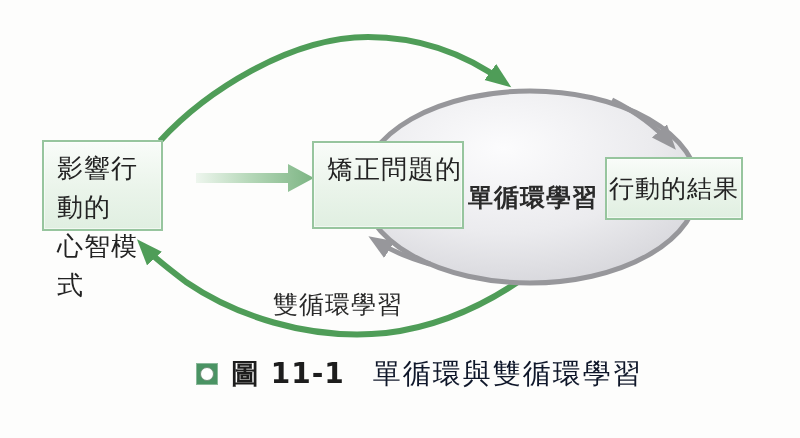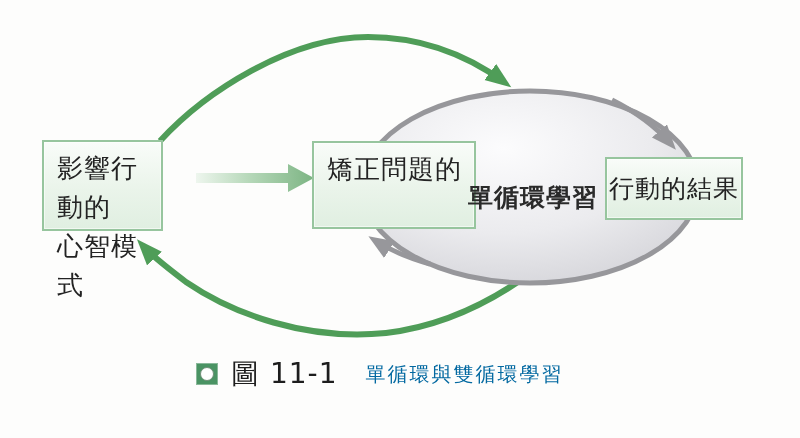--- a/index.html
+++ b/index.html
@@ -14,21 +14,21 @@
   
   .box {
     position:absolute; box-sizing:border-box;
     background:linear-gradient(180deg,#f9fcf9 0%,#eaf4ea 55%,#e0efe1 100%);
     border:2px solid #97c59e;
     box-shadow:inset 0 0 0 1px rgba(255,255,255,.55);
     font-size:26px; line-height:39px; letter-spacing:1px;
     color:#232323;
   }
   .box-left  { left:42px;  top:140px; width:121px; height:91px; padding:7px 0 0 13px; }
-  .box-mid   { left:312px; top:141px; width:164px; height:88px; padding:7px 0 0 13px; }
+  .box-mid   { left:312px; top:141px; width:152px; height:88px; padding:7px 0 0 13px; }
   .box-right { left:605px; top:157px; width:138px; height:63px;
                display:flex; align-items:center; justify-content:center;
                font-size:25px; }
 
   
   .loop-label {
     position:absolute; font-size:25px; letter-spacing:1px; color:#2a2a2a;
     white-space:nowrap;
   }
   .label-single { left:468px; top:181px; width:140px; text-align:left;font-weight:bold; }
@@ -41,22 +41,22 @@
   }
   .cap-icon {
     width:22px; height:22px; background:#4a9363; position:relative;
     box-shadow:inset 0 0 0 1px rgba(255,255,255,.35);
   }
   .cap-icon .ring {
     position:absolute; left:50%; top:50%; width:12px; height:12px;
     transform:translate(-50%,-50%);
     background:#ffffff; border:1px solid #6f8f77; border-radius:50%;
   }
-  .cap-figure { margin-left:13px; font-size:28px; color:#1d1d1d; letter-spacing:1px; }
-  .cap-title  { margin-left:28px; font-size:20px; color:#0369a1; letter-spacing:2px; }
+  .cap-figure { margin-left:13px; font-size:28px; color:#1d1d1d; letter-spacing:1px;font-weight:bold; }
+  .cap-title  { margin-left:28px; font-size:28px; color:#0f172a; letter-spacing:2px; }
 </style>
 </head>
 <body>
 
 <div class="stage">
 
   <svg class="layer" width="800" height="438" viewBox="0 0 800 438">
     <defs>
       <radialGradient id="ellg" cx="42%" cy="30%" r="80%">
         <stop offset="0%" stop-color="#fcfcfd"></stop>
@@ -95,20 +95,21 @@
 
   <div class="box box-mid">
     <div>矯正問題的</div>
   </div>
 
   <div class="box box-right">
     <span>行動的結果</span>
   </div>
 
   <div class="loop-label label-single">單循環學習</div>
+  <div class="loop-label label-double">雙循環學習</div>
 
   <div class="caption">
     <span class="cap-icon">
       <span class="ring"></span>
     </span>
     <span class="cap-figure">圖 11-1</span>
     <span class="cap-title">單循環與雙循環學習</span>
   </div>
 
 </div>

